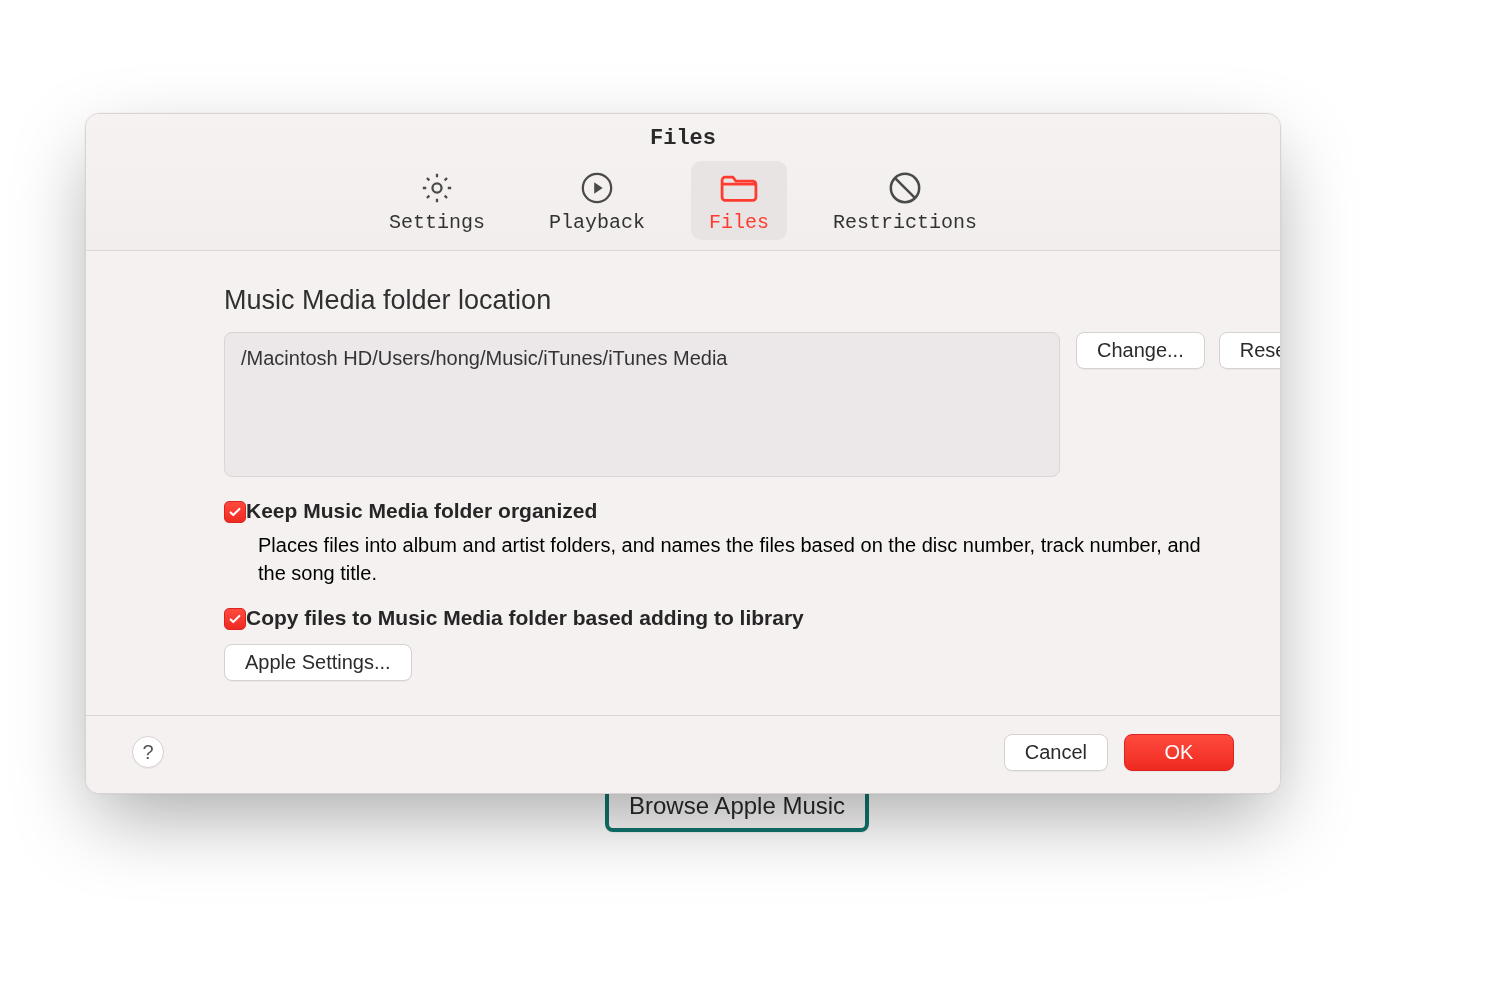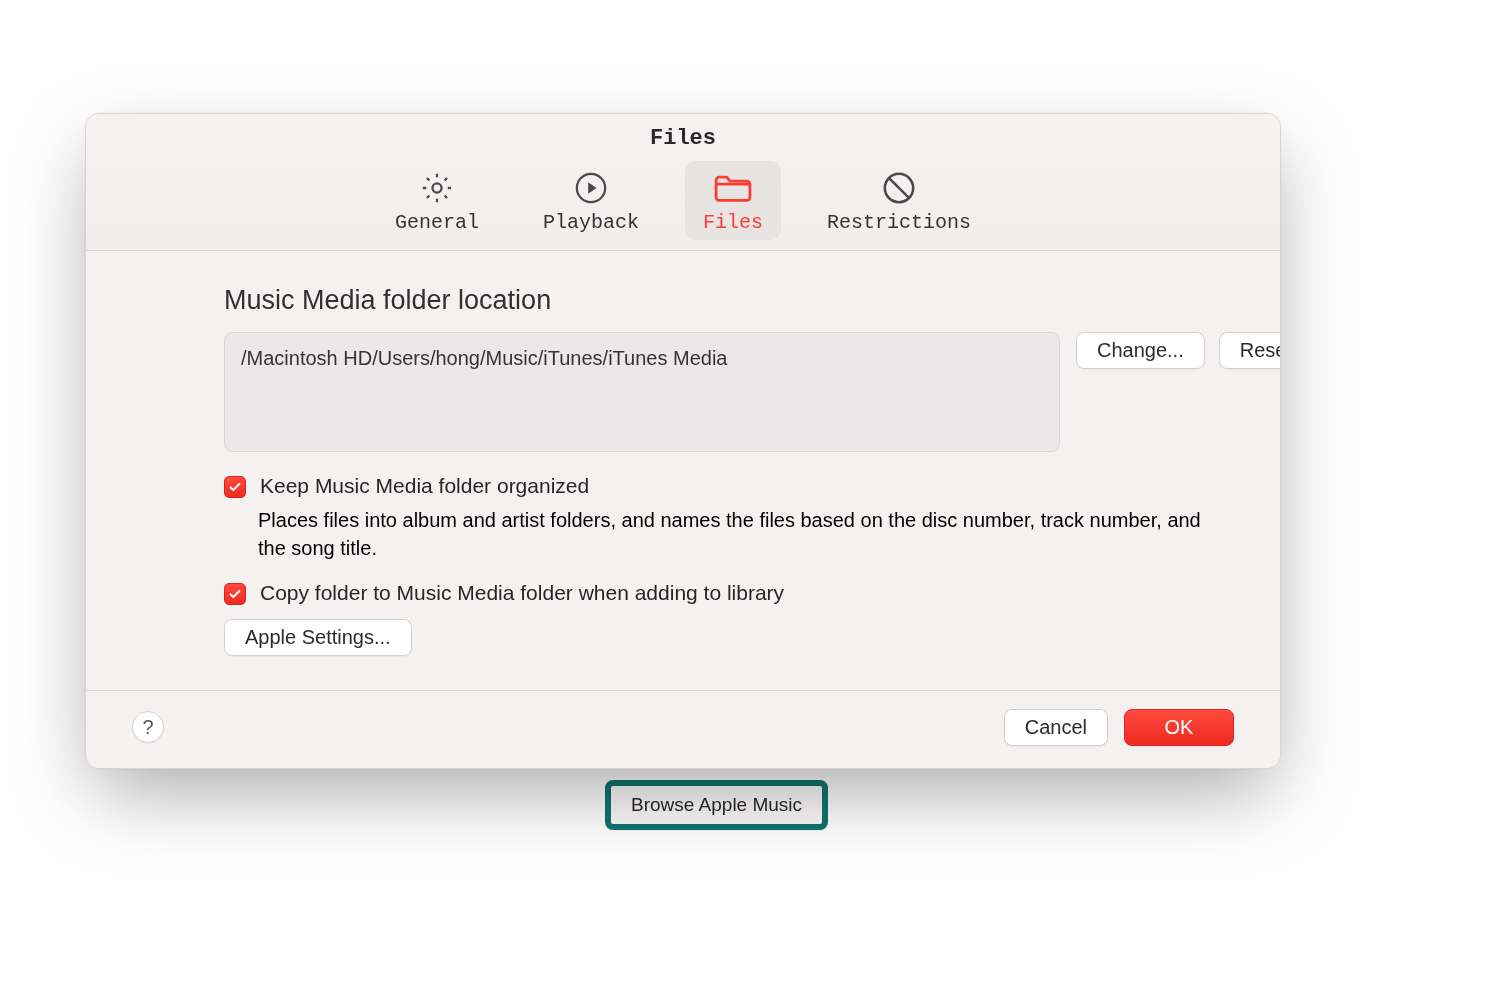--- a/index.html
+++ b/index.html
@@ -69,21 +69,21 @@
     margin-bottom: 16px;
   }
   .loc-row {
     display: flex;
     gap: 16px;
     align-items: flex-start;
     margin-bottom: 22px;
   }
   .path-box {
     flex: 0 0 836px;
-    height: 120px;
+    height: 145px;
     background: #ece8e9;
     border: 1px solid #dad4d5;
     border-radius: 8px;
     padding: 14px 16px;
     font-size: 20px;
     color: #343434;
   }
   .side-buttons { display:flex; flex-direction:row; gap:14px; align-items:stretch; }
   .btn {
     display: inline-flex;
@@ -102,22 +102,23 @@
   .btn.primary {
     background: linear-gradient(#ff4a3e,#ef2a20);
     border: 1px solid #d22;
     color: #fff;
     min-width: 110px;
     font-weight: 500;
   }
   .check-row {
     display: flex;
     align-items: flex-start;
-    gap: 14px;
+    gap: 0;
     margin-bottom: 8px;
+    font-weight: bold;
   }
   .checkbox {
     width: 22px; height: 22px; border-radius: 5px;
     background: linear-gradient(#ff4a3e,#ef2a20);
     border: 1px solid #d22;
     display: flex; align-items: center; justify-content: center;
     flex-shrink: 0;
     margin-top: 2px;
   }
   .check-label { font-size: 21px; color: #262626; }
@@ -143,44 +144,44 @@
     display:flex; align-items:center; justify-content:center;
     font-size: 20px; color:#555; box-shadow: 0 1px 1px rgba(0,0,0,0.05);
   }
   .footer-buttons { display:flex; gap:16px;text-align:center; }
   .behind-btn {
     position: absolute;
     left: 605px; top: 780px;
     padding: 8px 20px;
     border-radius: 8px;
     background: #fcfafa;
-    border: 6px solid #0f766e;
+    border: 4px solid #0f766e;
     box-shadow: 0 1px 1px rgba(0,0,0,0.05);
-    font-size: 19px;
+    font-size: 24px;
     color: #2a2a2a;
   }
 </style>
 </head>
 <body>
 
 <div class="behind-btn">Browse Apple Music</div>
 
 <div class="window">
   <div class="toolbar">
     <div class="title">Files</div>
     <div class="tabs">
 
       <div class="tab">
         <span class="icon">
           <svg width="34" height="34" viewBox="0 0 24 24" fill="none" stroke="#4a4a4a" stroke-width="1.6">
             <circle cx="12" cy="12" r="3.2"></circle>
             <path d="M12 2v2.4M12 19.6V22M4.9 4.9l1.7 1.7M17.4 17.4l1.7 1.7M2 12h2.4M19.6 12H22M4.9 19.1l1.7-1.7M17.4 6.6l1.7-1.7"></path>
           </svg>
         </span>
-        <span class="label">General</span>
+        <span class="label">Settings</span>
       </div>
 
       <div class="tab">
         <span class="icon">
           <svg width="34" height="34" viewBox="0 0 24 24" fill="none" stroke="#4a4a4a" stroke-width="1.6">
             <circle cx="12" cy="12" r="10"></circle>
             <path d="M10 8l6 4-6 4V8z" fill="#4a4a4a" stroke="none"></path>
           </svg>
         </span>
         <span class="label">Playback</span>
@@ -230,21 +231,21 @@
       <div class="check-label">Keep Music Media folder organized</div>
     </div>
     <div class="desc">Places files into album and artist folders, and names the files based on the disc number, track number, and the song title.</div>
 
     <div class="check-row">
       <div class="checkbox">
         <svg width="14" height="14" viewBox="0 0 16 16">
             <path d="M3 8.5l3 3 7-7" stroke="#fff" stroke-width="2.3" fill="none" stroke-linecap="round" stroke-linejoin="round"></path>
           </svg>
       </div>
-      <div class="check-label">Copy folder to Music Media folder when adding to library</div>
+      <div class="check-label">Copy files to Music Media folder based adding to library</div>
     </div>
 
     <div class="import-row">
       <div class="btn">Apple Settings...</div>
     </div>
   </div>
 
   <div class="footer">
     <div class="help">?</div>
     <div class="footer-buttons">

